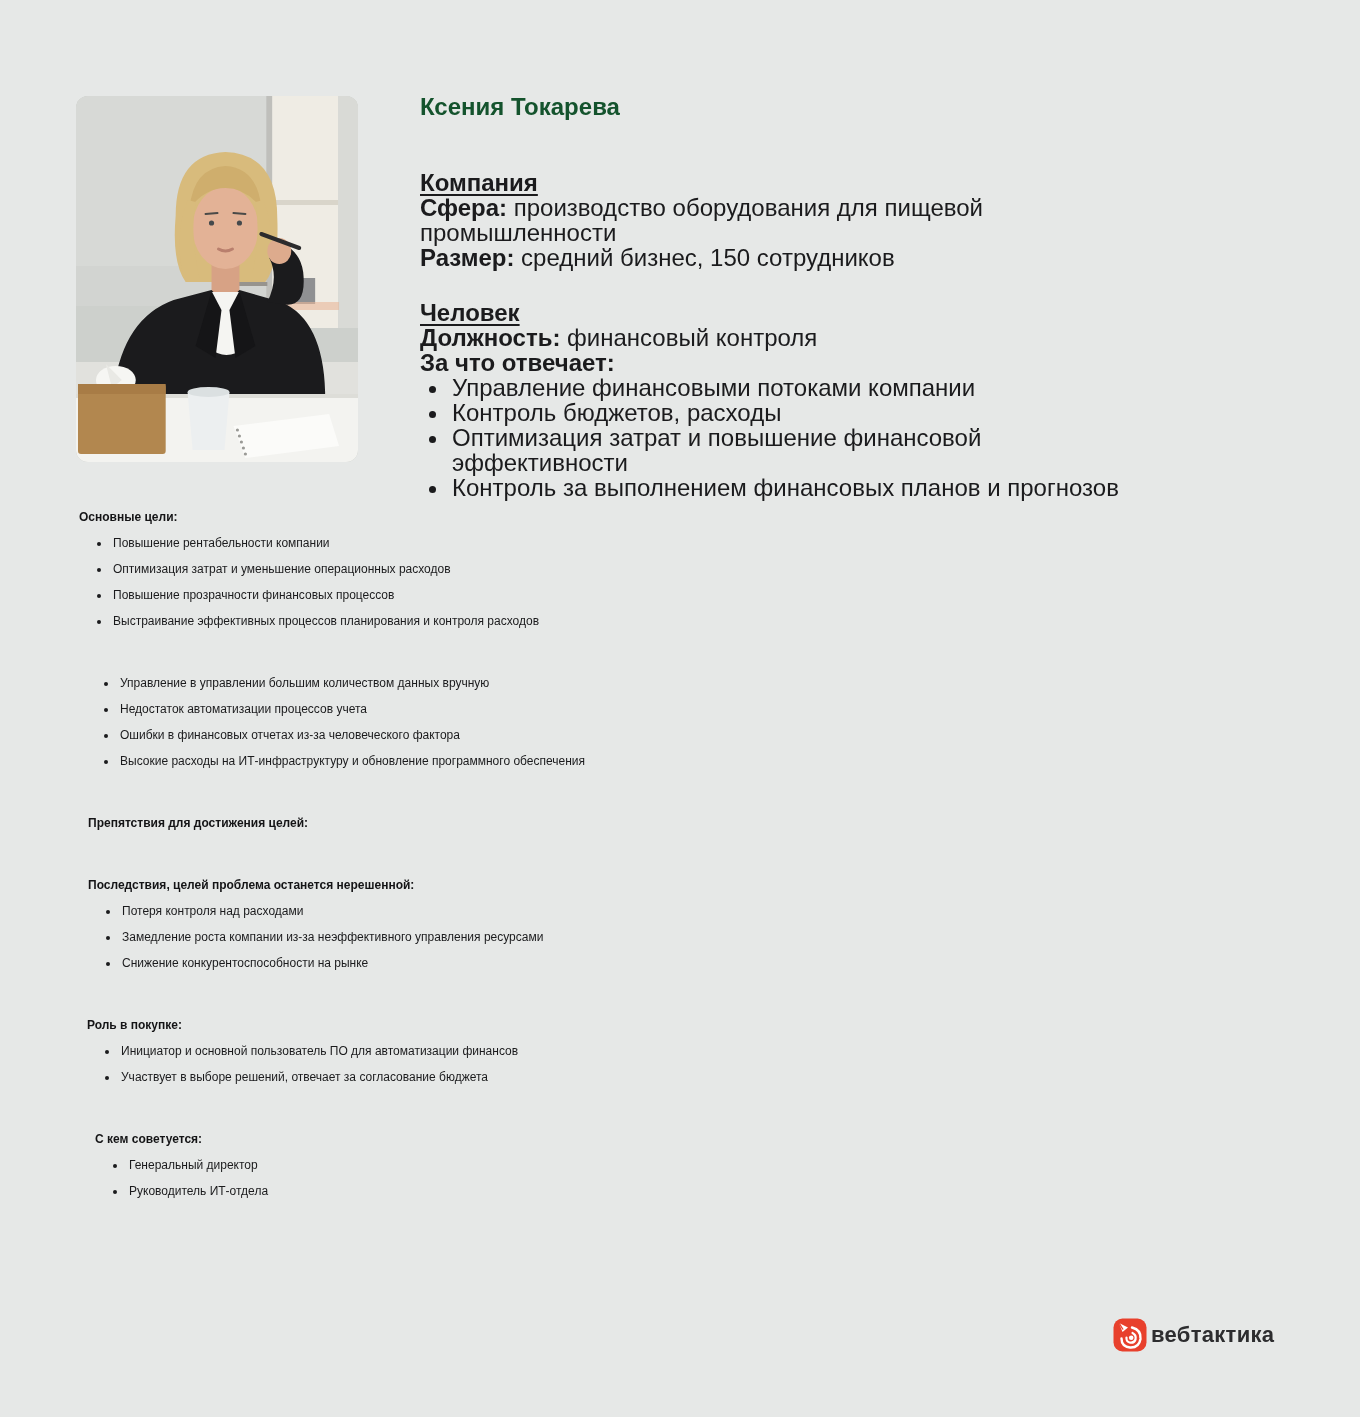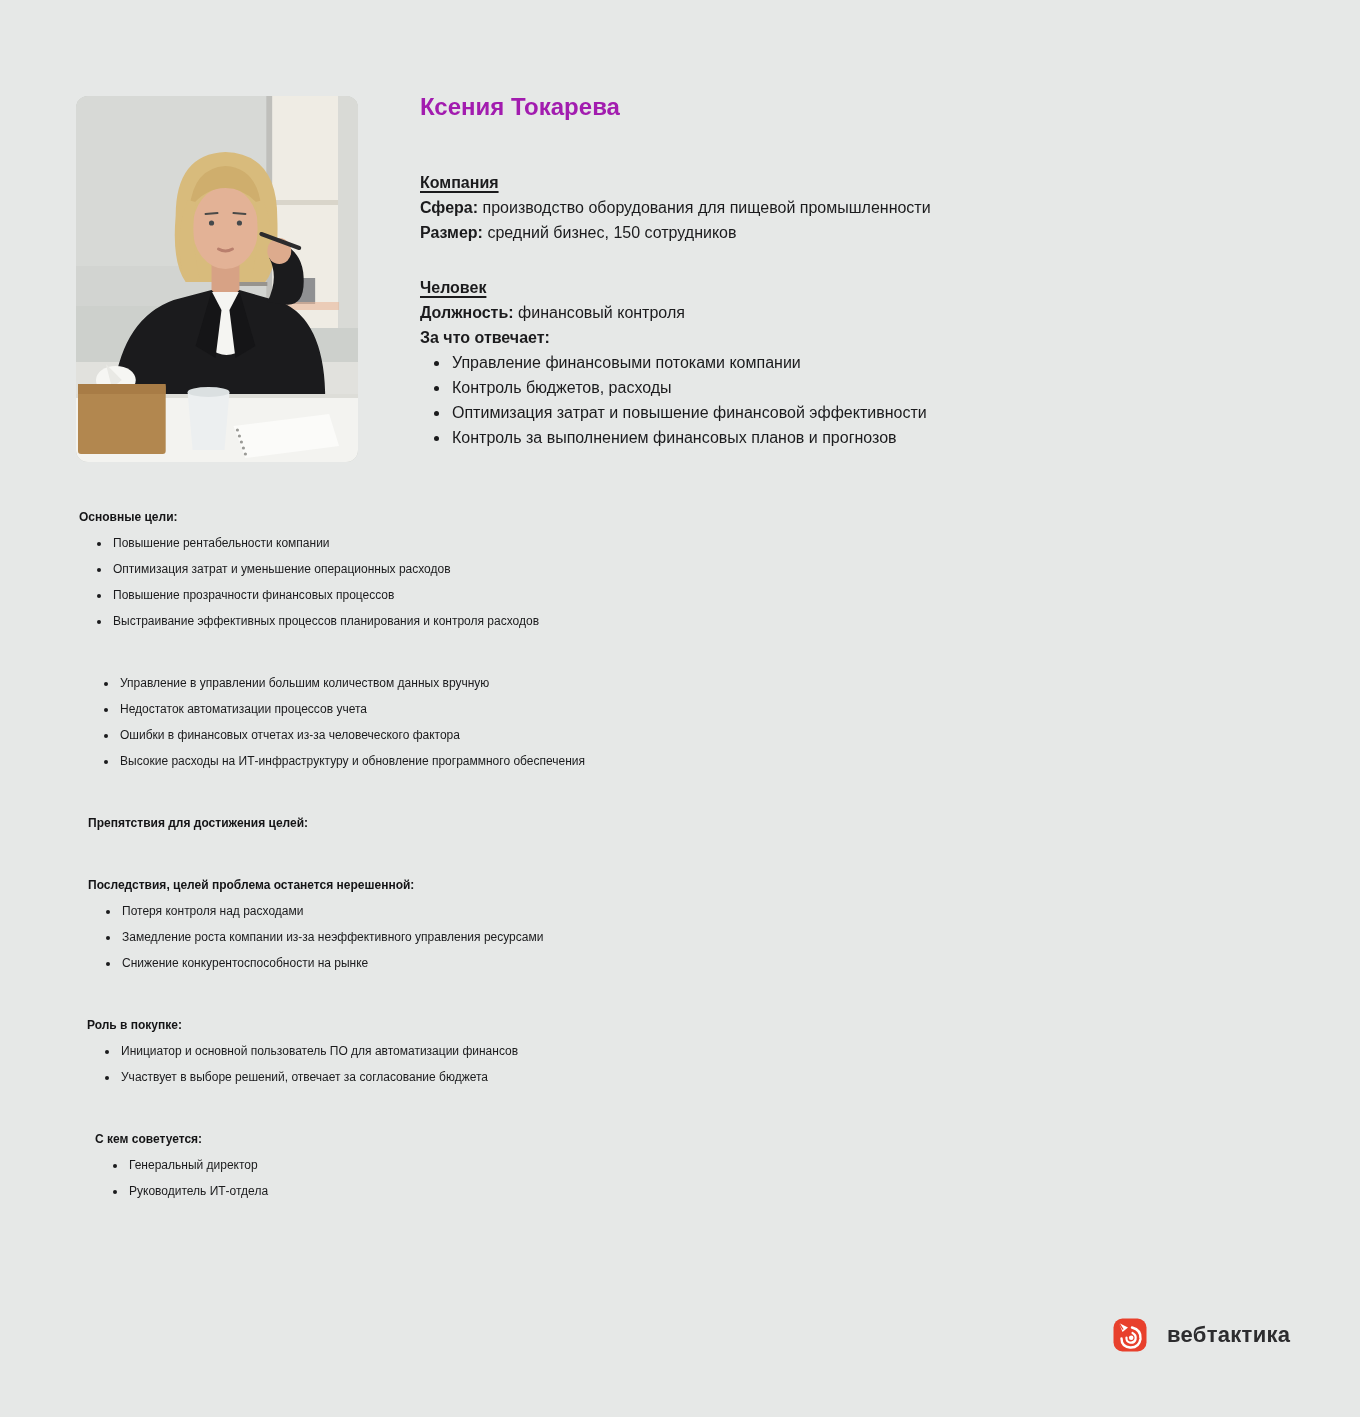--- a/index.html
+++ b/index.html
@@ -26,23 +26,23 @@
   
   .profile-col {
     position: absolute;
     left: 420px; top: 92px;
     width: 710px;
   }
   .persona-name {
     font-size: 24px;
     line-height: 30px;
     font-weight: 700;
-    color: #a21caf;
-  }
-  .block { margin-top: 30px; font-size: 16px; line-height: 25px; }
+    color: #14532d;
+  }
+  .block { margin-top: 30px; font-size: 24px; line-height: 25px; }
   .block.first-block { margin-top: 48px; }
   .block-heading {
     font-weight: 700;
     text-decoration: underline;
     text-underline-offset: 3px;
     text-decoration-thickness: 1.5px;
   }
   .lbl { font-weight: 700; }
   ul.bullets {
     list-style: disc;
@@ -73,21 +73,21 @@
   .indent-3 { margin-left: 9px; }
   .indent-4 { margin-left: 8px; }
   .indent-5 { margin-left: 16px; }
 
   
   .brand {
     position: absolute;
     left: 1113px; top: 1318px;
     display: flex;
     align-items: center;
-    gap: 20px;
+    gap: 4px;
   }
   .brand-icon { width: 34px; height: 34px; display: block; }
   .brand-text {
     font-size: 22px;
     font-weight: 700;
     letter-spacing: 0.3px;
     color: #2d2d2f;
   }
 </style>
 </head>

